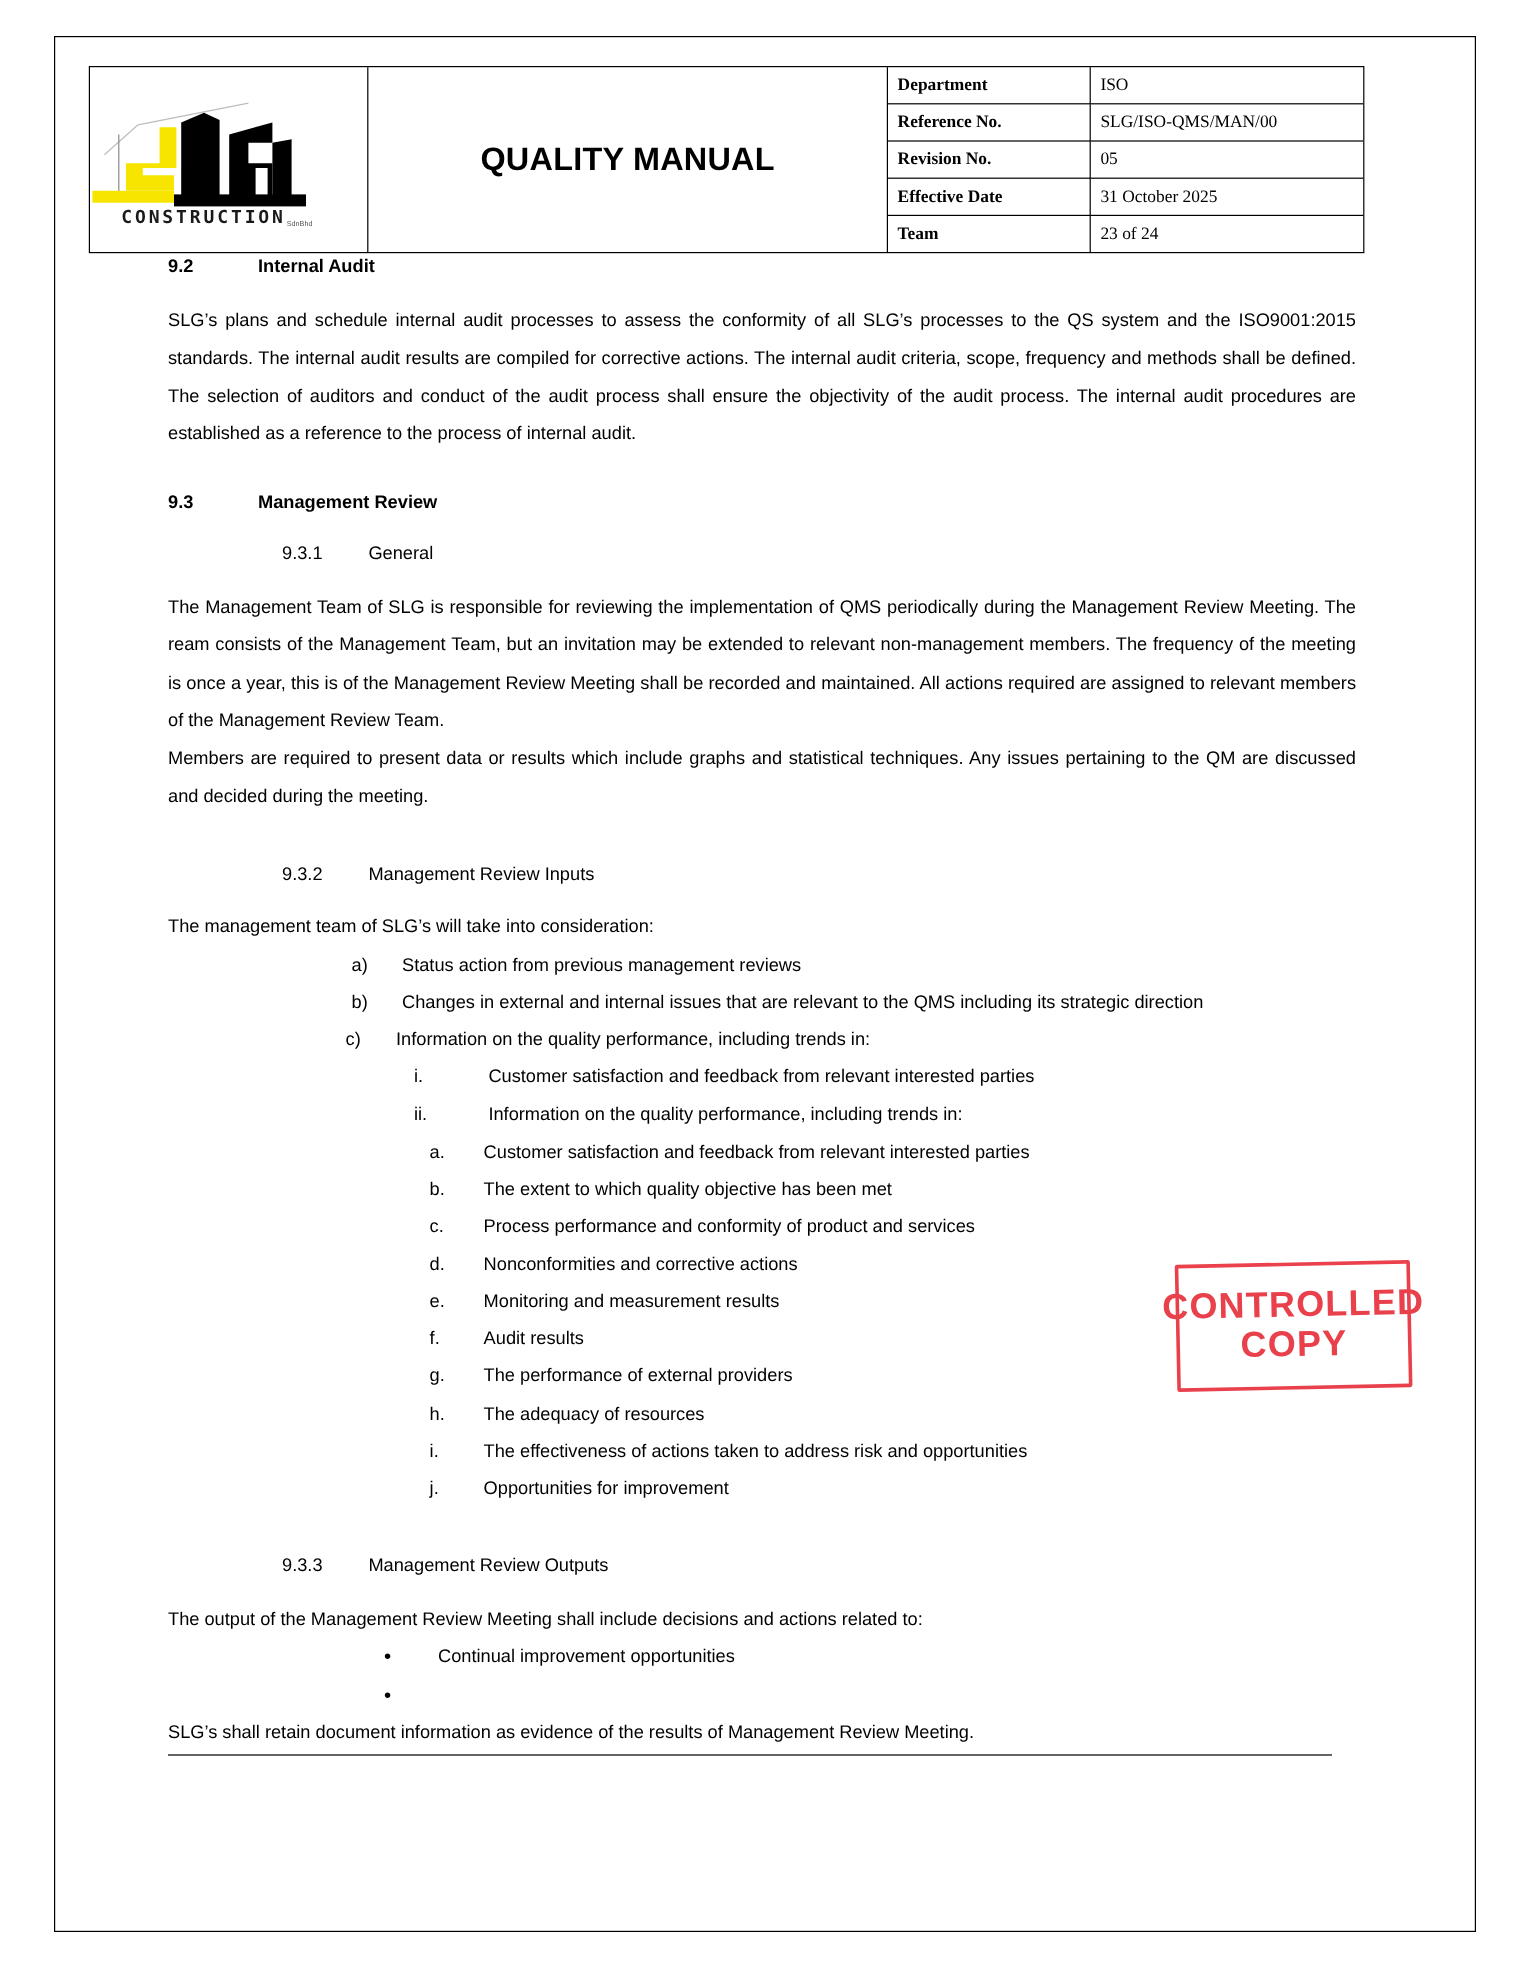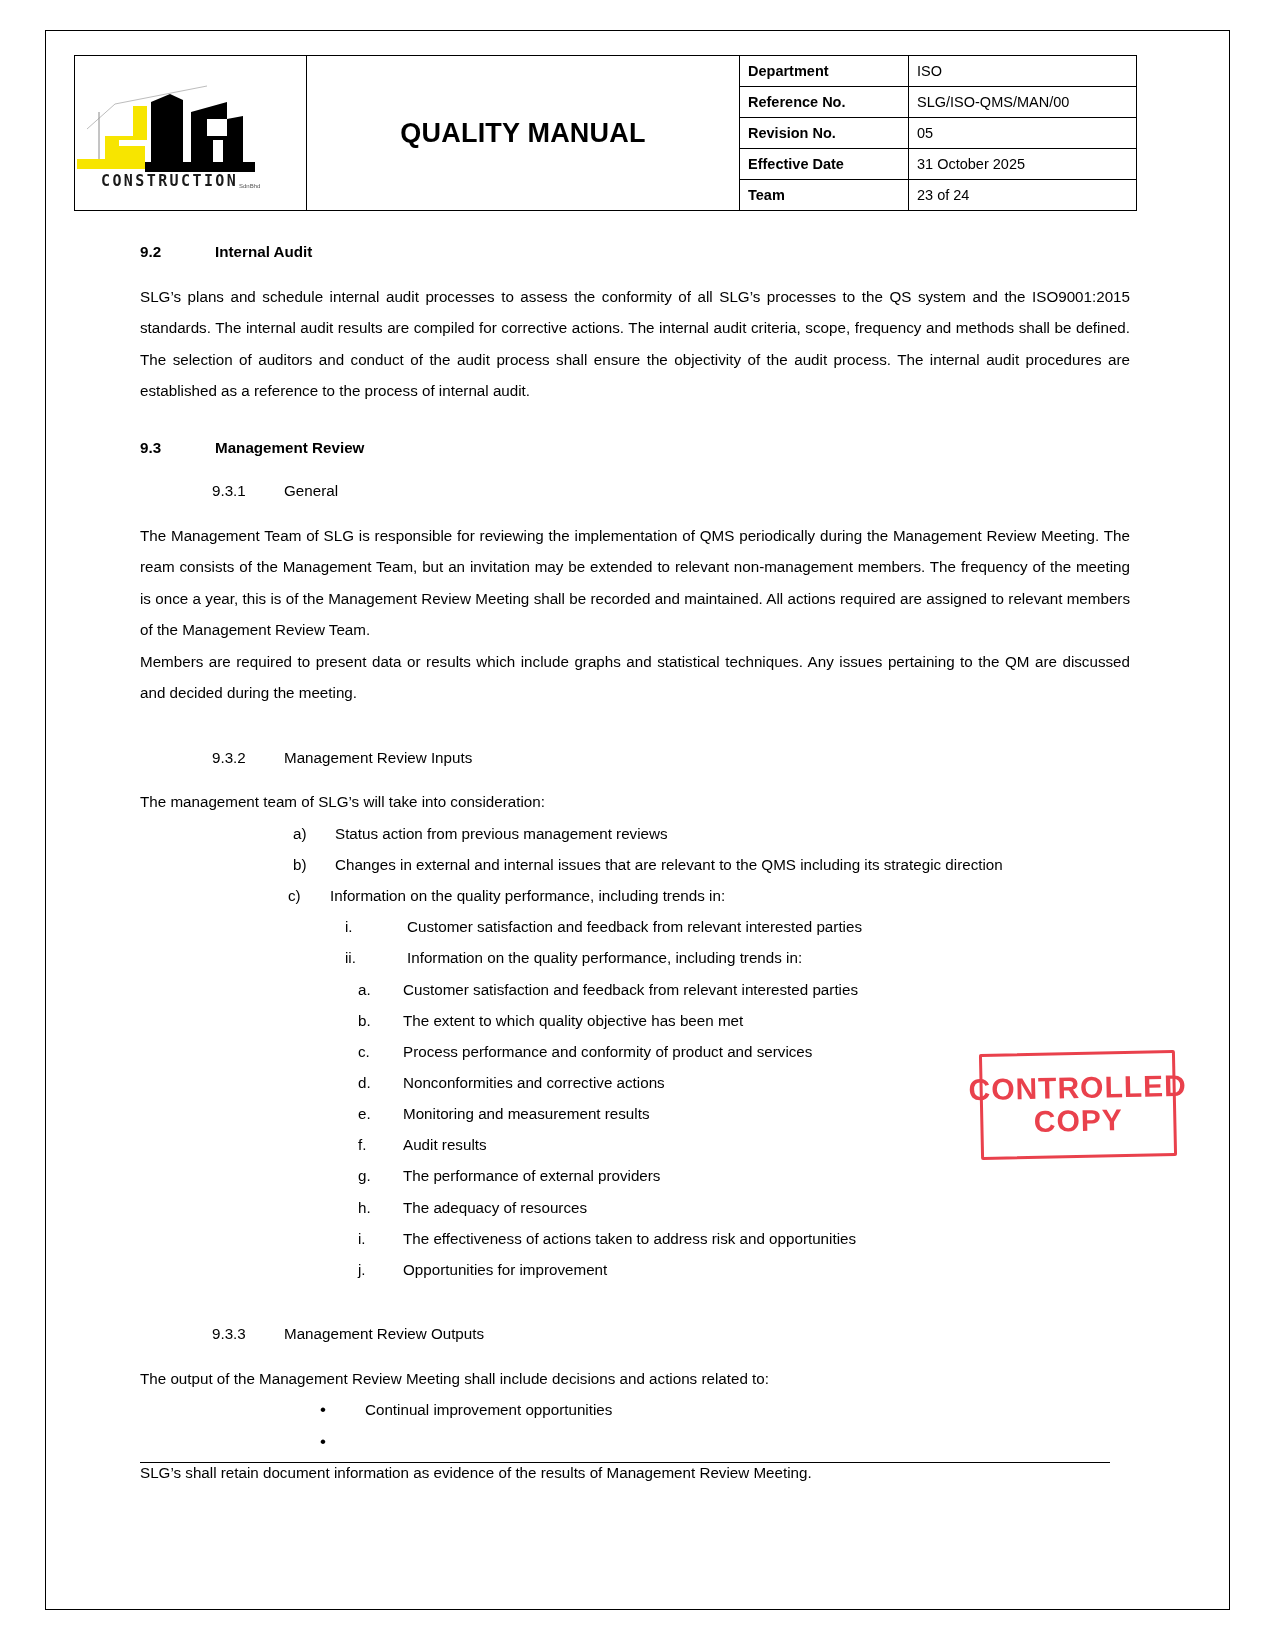--- a/index.html
+++ b/index.html
@@ -63,20 +63,21 @@
     letter-spacing: 0.2px;
   }
   .meta-cell {
     width: 396px;
     box-sizing: border-box;
   }
   table.meta {
     border-collapse: collapse;
     width: 100%;
     table-layout: fixed;
+    font-family: Liberation Serif, serif;
   }
   table.meta td {
     border: 1.2px solid #000;
     padding: 4px 8px;
     font-size: 14.5px;
     height: 22px;
     vertical-align: middle;
   }
   table.meta td.k {
     width: 152px;
@@ -92,21 +93,21 @@
     position: relative;
     width: 212px;
     height: 120px;
   }
   .logo svg { display: block; }
 
   
   .content {
     position: absolute;
     left: 140px;
-    top: 237px;
+    top: 208px;
     width: 990px;
     font-size: 15.2px;
     line-height: 1.95;
   }
   .num {
     flex: 0 0 auto;
     font-weight: bold;
   }
   .heading {
     font-weight: bold;
@@ -115,21 +116,21 @@
 
   .sec-head {
     margin-top: 0;
     display: flex;
     font-weight: bold;
     font-size: 15.2px;
   }
   .sub-head {
     display: flex;
     font-size: 15.2px;
-    margin-left: 72px;
+    margin-left: 95px;
   }
   .sub-head .lbl { width: 72px; flex: 0 0 72px; }
 
   p.body {
     margin: 0;
     text-align: justify;
     text-justify: inter-word;
     line-height: 2.07;
     font-size: 15.2px;
   }

